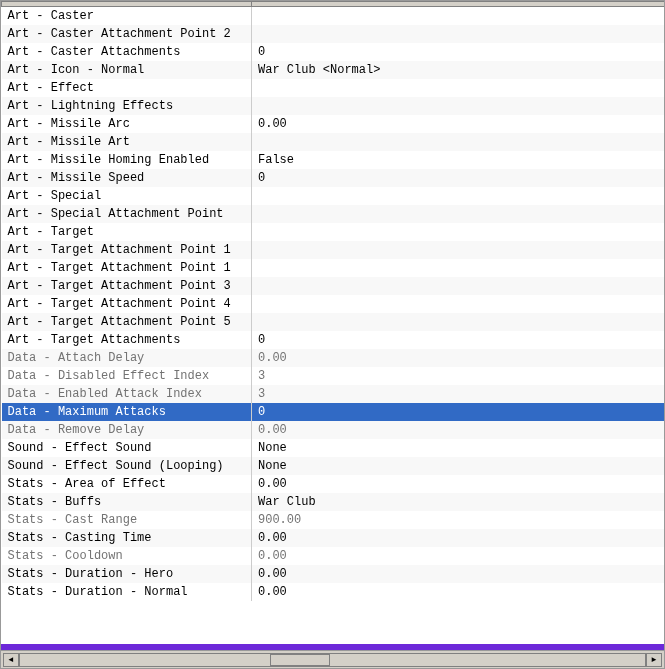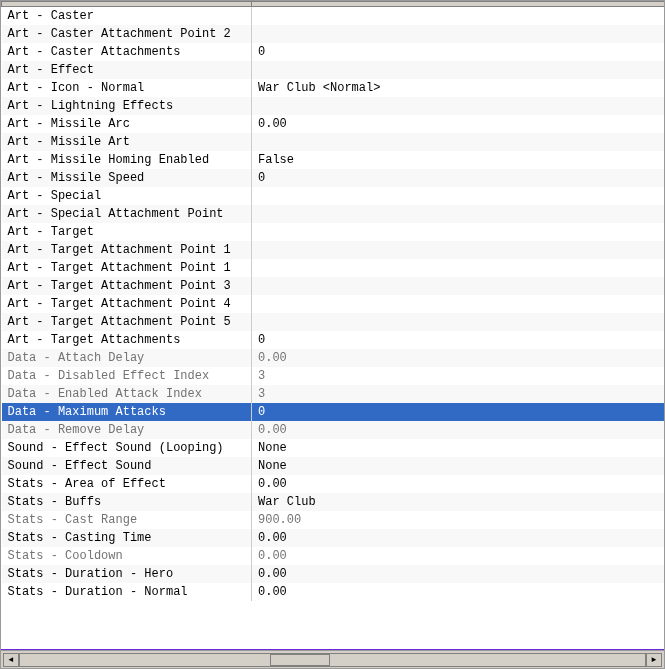--- a/index.html
+++ b/index.html
@@ -23,21 +23,21 @@
       display: flex;
       flex-direction: column;
       border: 1px solid #999;
       background: white;
     }
 
     .table-wrapper {
       flex: 1;
       overflow-y: auto;
       overflow-x: hidden;
-      border-bottom: 1px solid #6d28d9;
+      border-bottom: 6px solid #6d28d9;
     }
 
     table {
       width: 100%;
       border-collapse: collapse;
       table-layout: fixed;
     }
 
     thead th {
       background: #d4d0c8;
@@ -148,28 +148,28 @@
           </tr>
           <tr>
             <td>Art - Caster Attachment Point 2</td>
             <td></td>
           </tr>
           <tr>
             <td>Art - Caster Attachments</td>
             <td>0</td>
           </tr>
           <tr>
-            <td>Art - Effect</td>
-            <td></td>
-          </tr>
-          <tr>
             <td>Art - Icon - Normal</td>
             <td>War Club &lt;Normal&gt;</td>
           </tr>
           <tr>
+            <td>Art - Effect</td>
+            <td></td>
+          </tr>
+          <tr>
             <td>Art - Lightning Effects</td>
             <td></td>
           </tr>
           <tr>
             <td>Art - Missile Arc</td>
             <td>0.00</td>
           </tr>
           <tr>
             <td>Art - Missile Art</td>
             <td></td>
@@ -232,25 +232,25 @@
           </tr>
           <tr class="selected">
             <td>Data - Maximum Attacks</td>
             <td>0</td>
           </tr>
           <tr>
             <td class="color-pink">Data - Remove Delay</td>
             <td class="color-pink">0.00</td>
           </tr>
           <tr>
+            <td>Sound - Effect Sound</td>
+            <td>None</td>
+          </tr>
+          <tr>
             <td>Sound - Effect Sound (Looping)</td>
-            <td>None</td>
-          </tr>
-          <tr>
-            <td>Sound - Effect Sound</td>
             <td>None</td>
           </tr>
           <tr>
             <td>Stats - Area of Effect</td>
             <td>0.00</td>
           </tr>
           <tr>
             <td>Stats - Buffs</td>
             <td>War Club</td>
           </tr>

